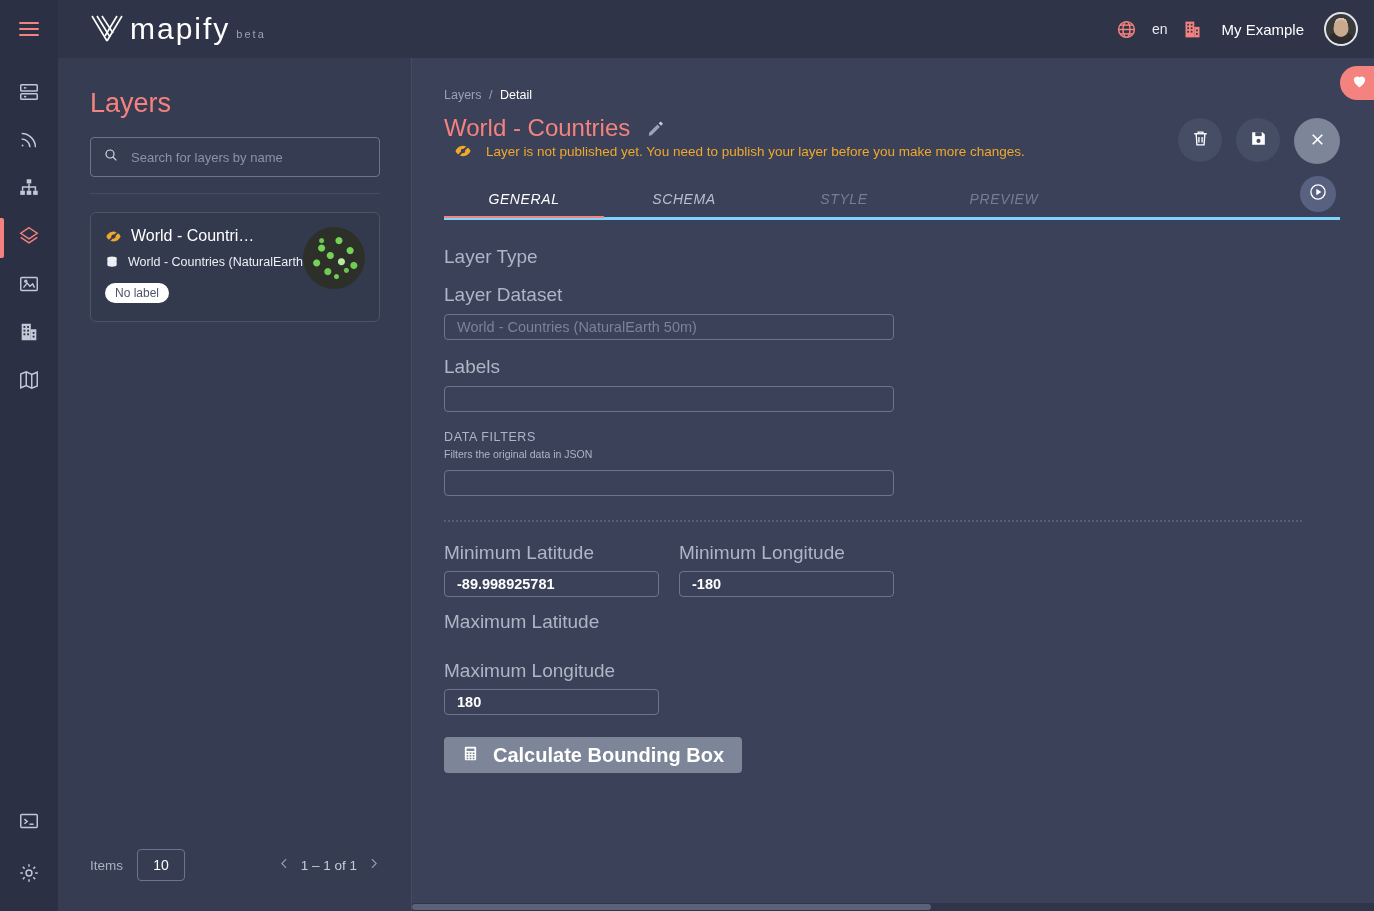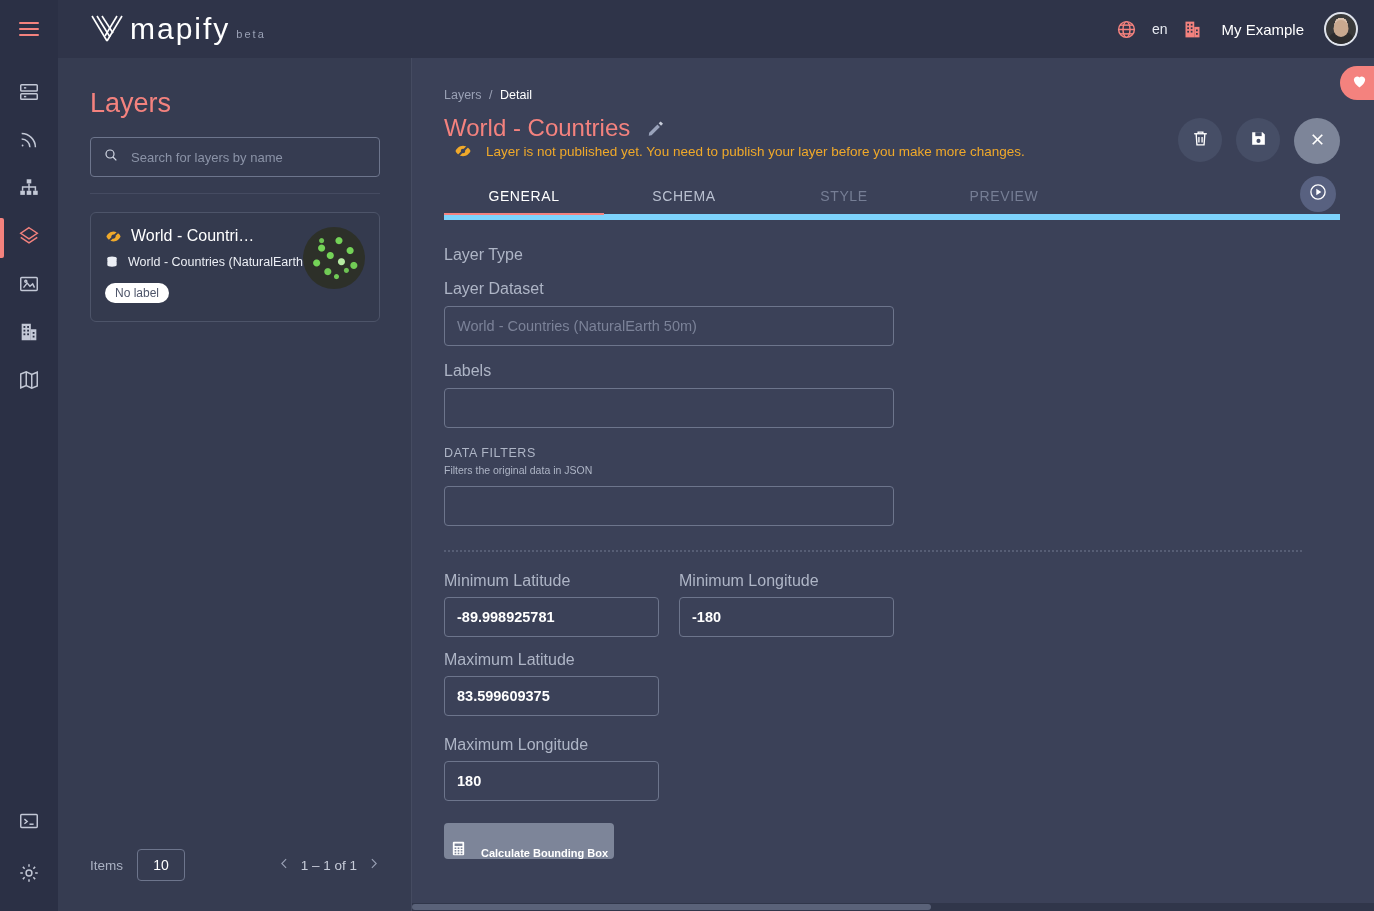--- a/index.html
+++ b/index.html
@@ -143,36 +143,36 @@
 
   .title-row { display: flex; align-items: center; gap: 16px; margin-top: 12px; }
   .page-title { color: #f4827e; font-size: 24px; font-weight: 400; }
   .pencil { width: 19px; height: 19px; cursor: pointer; }
 
   .warn-row { display: flex; align-items: center; gap: 14px; padding-left: 10px; }
   .warn-ico { width: 18px; height: 18px; flex: 0 0 18px; }
   .warn-text { color: #f0a92a; font-size: 13.5px; }
 
   .tabs { display: flex; align-items: flex-end; margin-top: 18px; border-bottom: 1px solid #4f5costs; }
-  .tabs { border-bottom: 6px solid #7dd3fc; height: 42px; }
+  .tabs { border-bottom: 3px solid #7dd3fc; height: 42px; font-style: italic; }
   .tab {
     font-size: 14px; letter-spacing: .6px; padding: 0 0 10px 0; margin-right: 0; cursor: pointer;
     width: 160px; text-align: center; position: relative;
   }
   .tab.active { color: #ffffff; }
   .tab.active::after {
     content: ""; position: absolute; left: 0; right: 0; bottom: -1px; height: 2px; background: #f4827e;
   }
   .tab.normal { color: #b9c0d0; }
   .tab.dim { color: #767e95; }
 
   .form { margin-top: 26px; }
-  .f-label { color: #aeb5c6; font-size: 16px; margin-bottom: 8px; }
+  .f-label { color: #aeb5c6; font-size: 19px; margin-bottom: 8px; }
   .f-input {
-    width: 450px; height: 40px; border: 1px solid #6d758c; border-radius: 4px;
+    width: 450px; height: 26px; border: 1px solid #6d758c; border-radius: 4px;
     display: flex; align-items: center; padding: 0 12px; color: #ffffff; font-size: 14.5px;
     font-weight: bold; background: transparent; cursor: text;
   }
   .f-input.placeholder { color: #7b8298; font-weight: normal; }
   .f-select {
     width: 450px; height: 38px; border: 1px solid #8e96ab; border-radius: 4px;
     display: flex; align-items: center; padding: 0 12px; color: #ffffff; font-size: 14.5px;
     font-weight: bold; cursor: pointer;
   }
   .caret { margin-left: auto; width: 0; height: 0; border-left: 5px solid transparent; border-right: 5px solid transparent; border-top: 6px solid #aeb5c6; }
@@ -182,23 +182,23 @@
   .sec-sub { color: #aeb5c6; font-size: 10.5px; margin-top: 4px; margin-bottom: 10px; }
 
   .dotted { margin: 24px 0 20px 0; width: 858px; height: 0; border-top: 2px dotted #565d74; }
 
   .grid2 { display: flex; gap: 20px; }
   .col { width: 215px; }
   .f-input.small { width: 215px; }
   .f-label.small { margin-bottom: 7px; }
 
   .calc-btn {
-    margin-top: 22px; display: inline-flex; align-items: flex-end; gap: 14px;
-    background: #7d8599; color: #ffffff; font-size: 11px; font-weight: bold;
-    padding: 0 6px; height: 36px; border-radius: 4px; cursor: pointer;
+    margin-top: 22px; display: inline-flex; align-items: center; gap: 14px;
+    background: #7d8599; color: #ffffff; font-size: 20px; font-weight: bold;
+    padding: 0 18px; height: 36px; border-radius: 4px; cursor: pointer;
   }
   .calc-btn svg { width: 17px; height: 17px; }
 
   
   .actions { position: absolute; right: 34px; top: 118px; display: flex; gap: 14px; z-index: 15; }
   .circ {
     width: 44px; height: 44px; border-radius: 50%; background: #464e66;
     display: flex; align-items: center; justify-content: center; cursor: pointer;
   }
   .circ.light { background: #7d8599; width: 46px; height: 46px; }
@@ -452,21 +452,20 @@
           </div>
           <div class="col">
             <div class="f-label small">Minimum Longitude</div>
             <div class="f-input small">-180</div>
           </div>
         </div>
 
         <div class="grid2" style="margin-top:14px;flex-direction:column;">
           <div class="col">
             <div class="f-label small">Maximum Latitude</div>
-            <div class="f-input small">83.599609375</div>
           </div>
           <div class="col">
             <div class="f-label small">Maximum Longitude</div>
             <div class="f-input small">180</div>
           </div>
         </div>
 
         <div class="calc-btn">
           <span>
             <svg viewBox="0 0 24 24" width="17" height="17">

